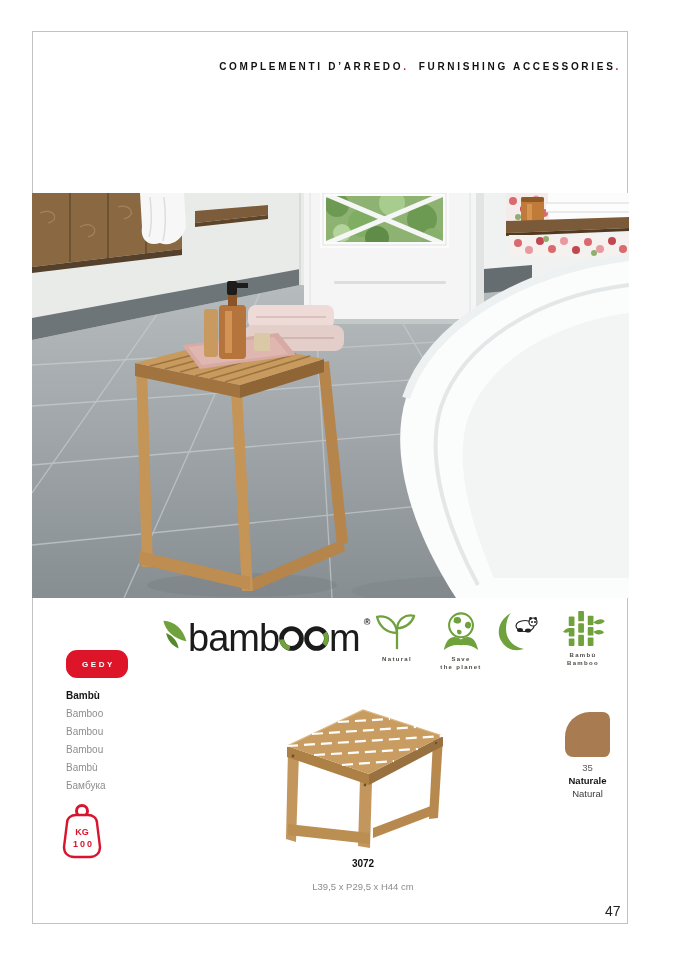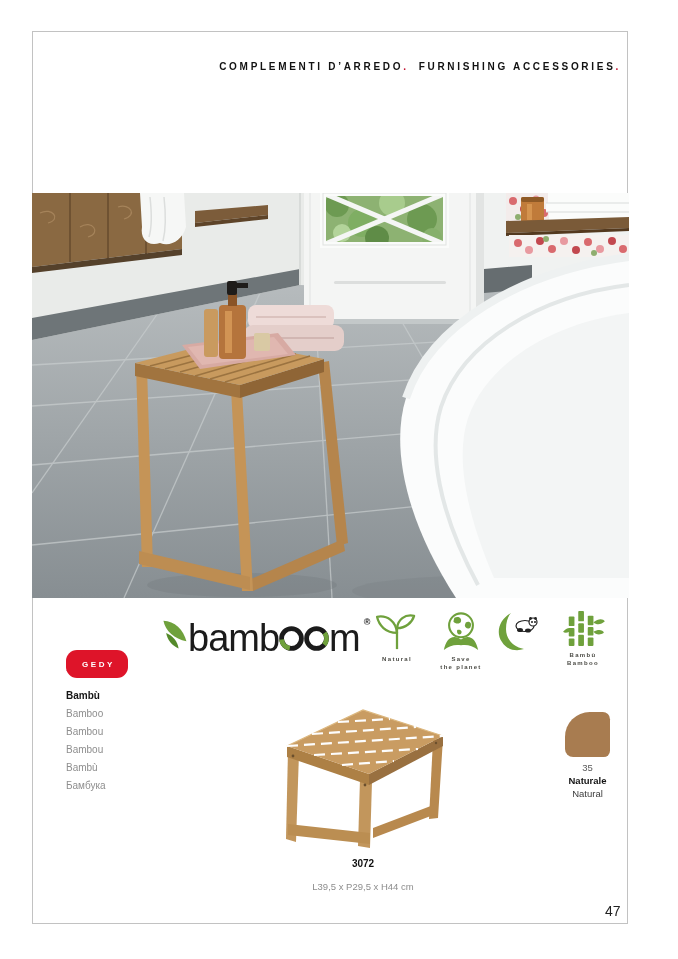--- a/index.html
+++ b/index.html
@@ -334,20 +334,28 @@
 
   <div class="materials">
     <div class="primary">Bambù</div>
     <div class="alt">Bamboo</div>
     <div class="alt">Bambou</div>
     <div class="alt">Bambou</div>
     <div class="alt">Bambù</div>
     <div class="alt">Бамбука</div>
   </div>
 
+  <div class="kg-icon">
+    <svg width="46" height="58" viewBox="0 0 46 58">
+      <circle cx="23" cy="9" r="5.5" fill="none" stroke="#d8152f" stroke-width="3"></circle>
+      <path d="M17 13 L29 13 C34 13 38 16 38 21 L41 45 C41 51 37 55 31 55 L15 55 C9 55 5 51 5 45 L8 21 C8 16 12 13 17 13 Z" fill="#ffffff" stroke="#d8152f" stroke-width="2.4"></path>
+      <text x="23" y="33" text-anchor="middle" font-size="9" font-weight="bold" fill="#d8152f" font-family="Liberation Sans, sans-serif">KG</text>
+      <text x="24.5" y="45" text-anchor="middle" font-size="9" font-weight="bold" letter-spacing="2" fill="#d8152f" font-family="Liberation Sans, sans-serif">100</text>
+    </svg>
+  </div>
 
   <div class="product-img">
     <svg viewBox="0 0 180 160" width="180" height="160">
       <polygon points="160,44 170,42 165,122 156,123" fill="#b8894e"></polygon>
       <polygon points="100,132 163,108 163,118 100,142" fill="#b8894e"></polygon>
       <polygon points="15,54 26,57 23,146 13,143" fill="#c2965c"></polygon>
       <polygon points="87,83 99,85 97,152 85,150" fill="#c2965c"></polygon>
       <polygon points="15,128 97,137 97,148 15,139" fill="#bb8e52"></polygon>
       <polygon points="14,50 96,78 96,89 14,61" fill="#ad8045"></polygon>
       <polygon points="96,78 170,40 170,50 96,89" fill="#997040"></polygon>

